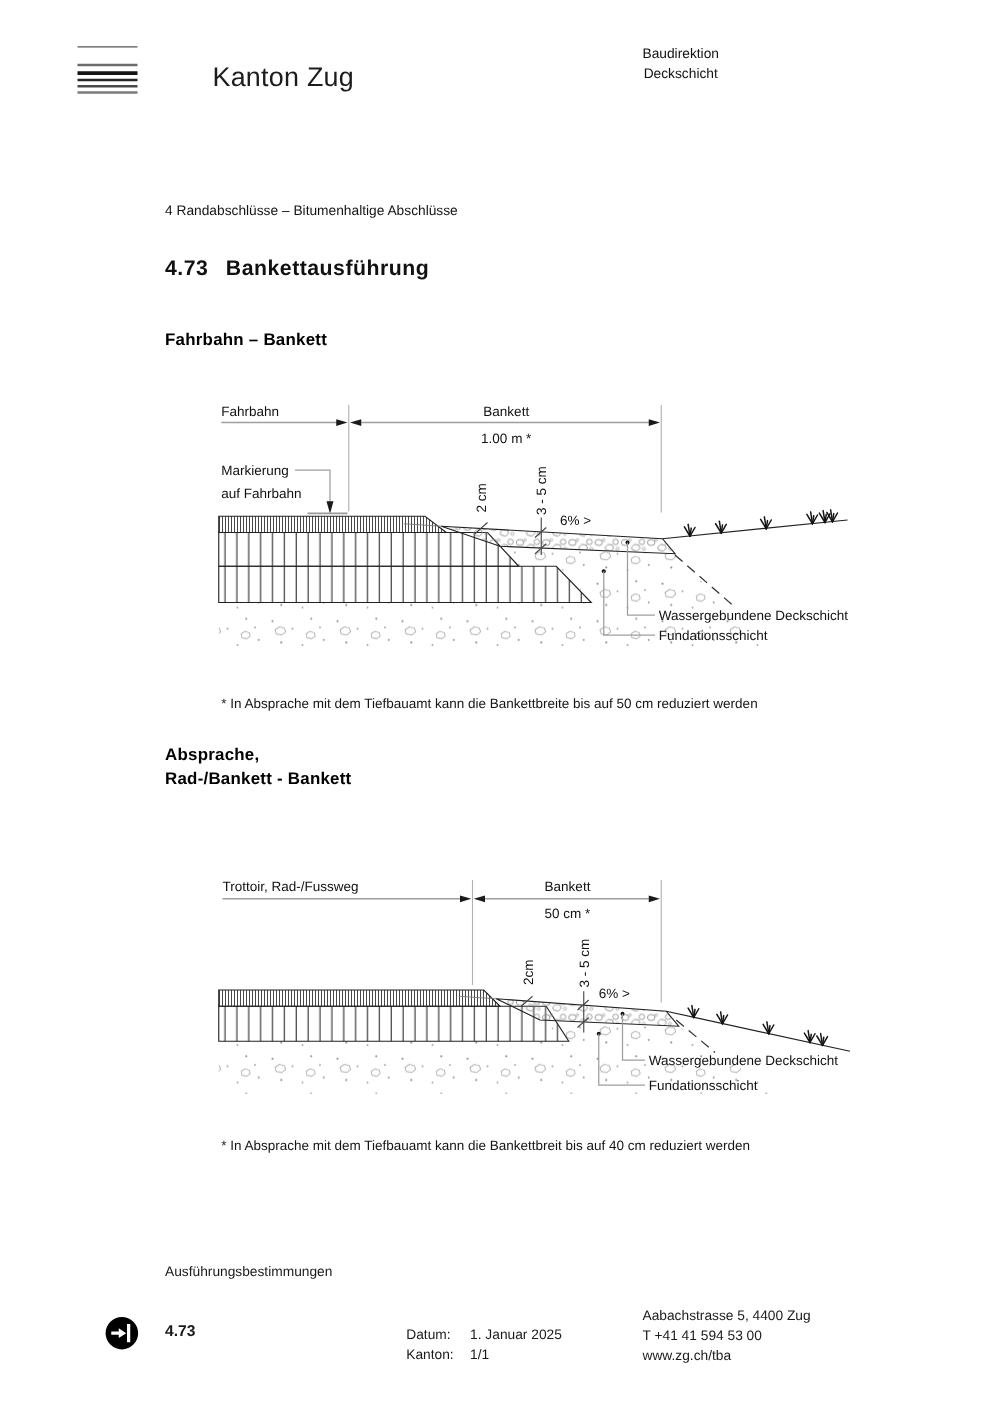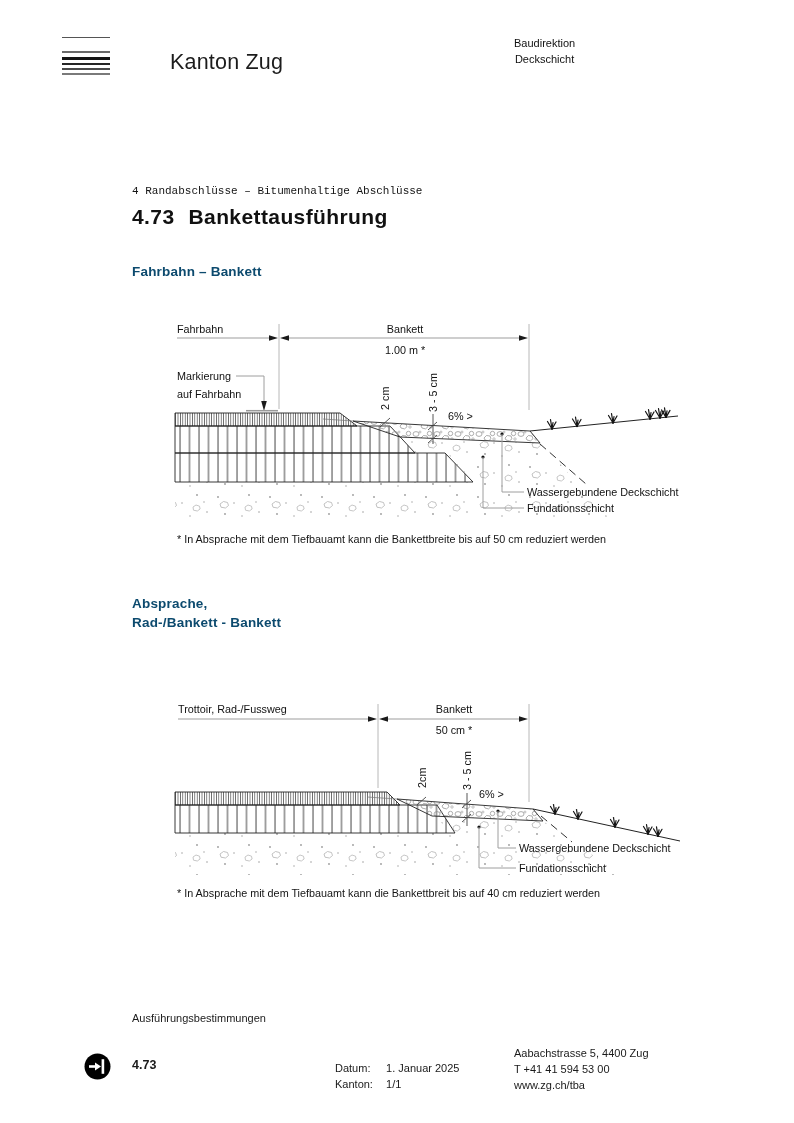--- a/index.html
+++ b/index.html
@@ -7,37 +7,37 @@
     position:relative; width:794px; height:1123px; background:#fff;
     font-family:"Liberation Sans", sans-serif; color:#1a1a1a; overflow:hidden;
   }
   .abs { position:absolute; }
   
   .brand { left:127px; top:50px; font-size:21.5px; letter-spacing:0.2px; color:#1c1c1c;margin-left:43px; }
   .logo-mark { left:62px; top:37px; width:48px; height:40px; }
   .logo-mark div { position:absolute; left:0; width:48px; }
   .org-block { left:514px; top:36px; font-size:11px; line-height:15.5px; color:#111;text-align:center; }
   
-  .breadcrumb { left:132px; top:185px; font-size:11px; color:#141414;font-family:Liberation Mono, monospace; }
-  .doc-title { left:132px; top:205px; font-size:21px; font-weight:bold; letter-spacing:0.4px; color:#111; }
+  .breadcrumb { left:132px; top:163px; font-size:11px; color:#141414; }
+  .doc-title { left:132px; top:205px; font-size:17px; font-weight:bold; letter-spacing:0.4px; color:#111; }
   .doc-title .num { margin-right:14px; }
-  .h2 { font-size:13.5px; font-weight:bold; letter-spacing:0.2px; color:#0c4a6e; line-height:19px; }
+  .h2 { font-size:13.5px; font-weight:bold; letter-spacing:0.2px; color:#000000; line-height:19px; }
   .h2-1 { left:132px; top:262px; }
   .h2-2 { left:132px; top:594px; }
   
   .diagrams { left:160px; top:310px; }
   text { font-family:"Liberation Sans", sans-serif; font-size:10.8px; fill:#111; }
-  .footnote { font-size:10.8px; color:#141414; }
+  .footnote { font-size:10.8px; color:#141414;margin-top:24px; }
   .fn1 { left:177px; top:533px; }
   .fn2 { left:177px; top:887px; }
   
   .f-icon { left:84px; top:1053px; width:27px; height:27px; }
   .f-num  { left:132px; top:1058px; font-size:12.5px; font-weight:bold; }
   .f-type { left:132px; top:1012px; font-size:11px; }
-  .f-meta { left:335px; top:1060px; font-size:11px; line-height:16px; }
+  .f-meta { left:325px; top:1060px; font-size:11px; line-height:16px; }
   .f-meta .row span.lbl { display:inline-block; width:48px; }
   .f-addr { left:514px; top:1045px; font-size:11px; line-height:16.2px; }
 </style>
 </head>
 <body>
 
 <div class="page">
 
   <div class="abs logo-mark">
     <div style="top:0;    height:1.4px; background:#555;"></div>

